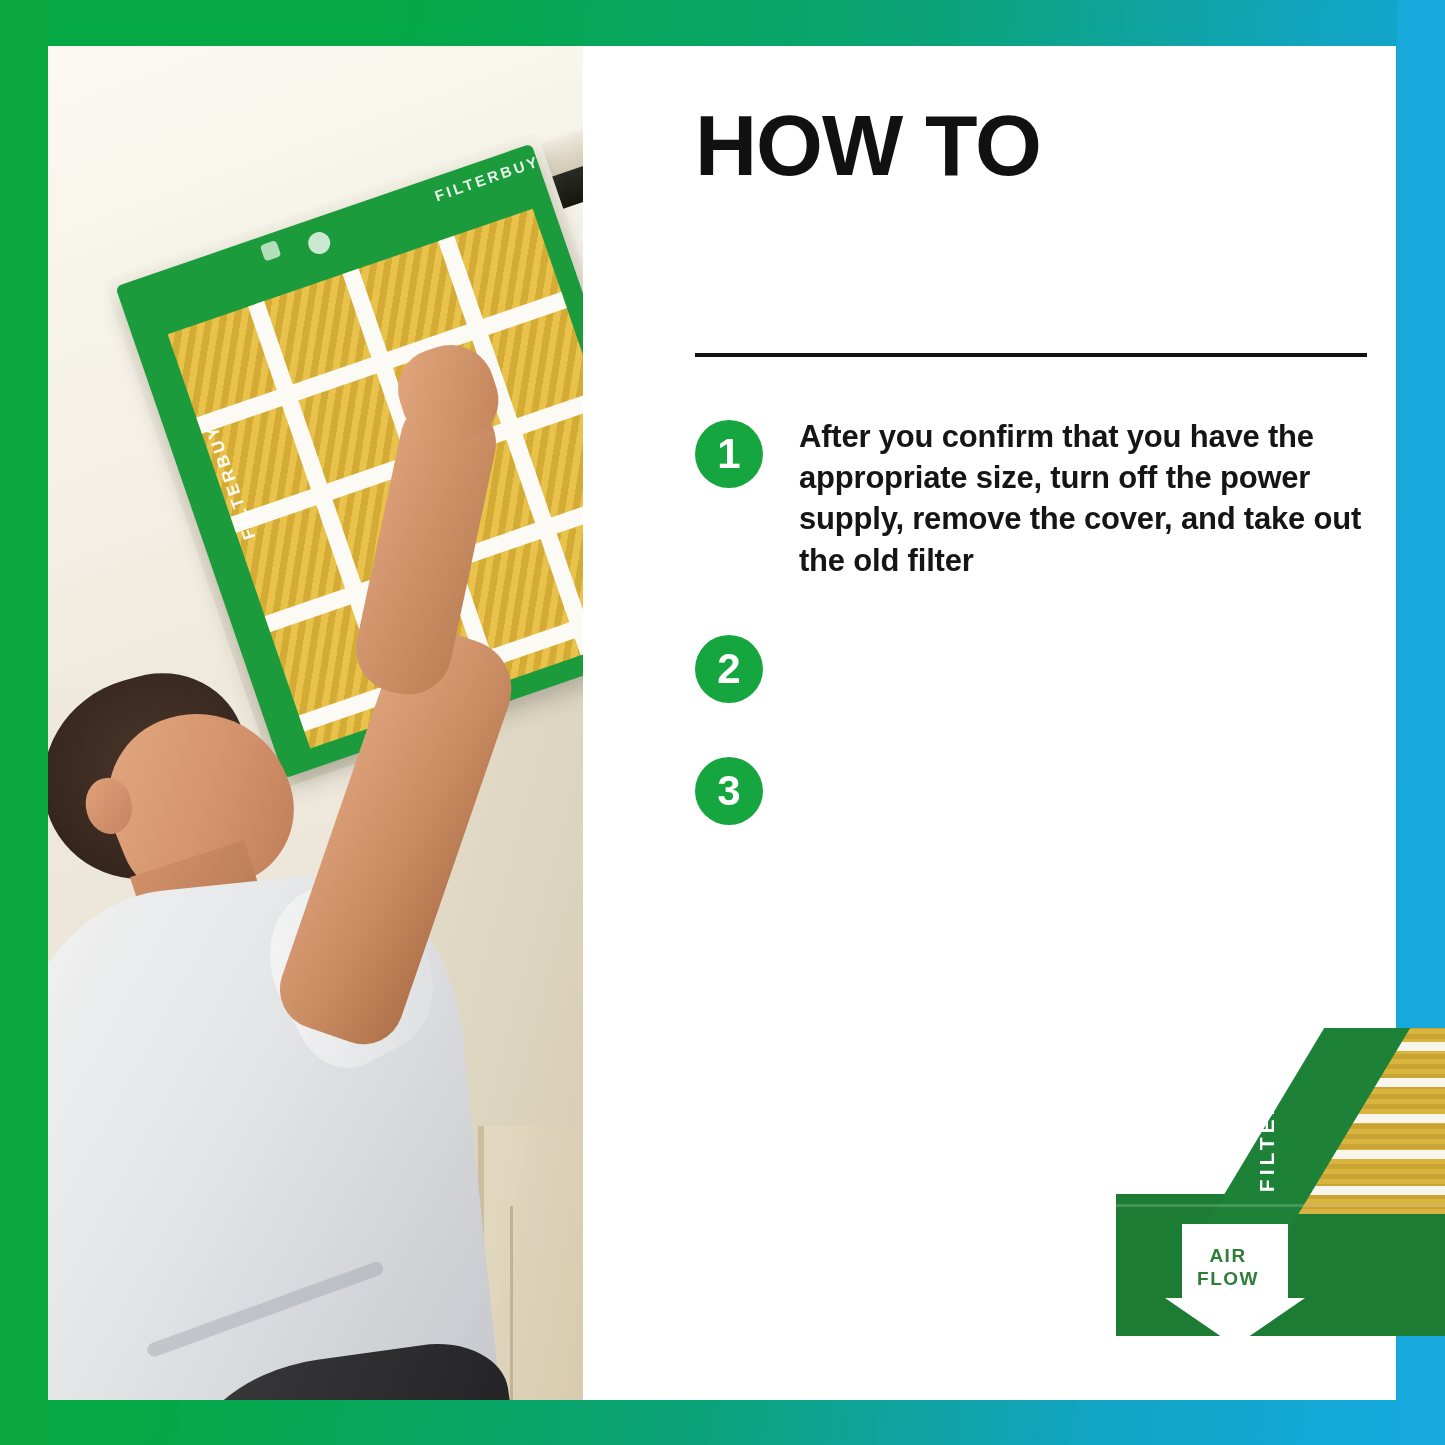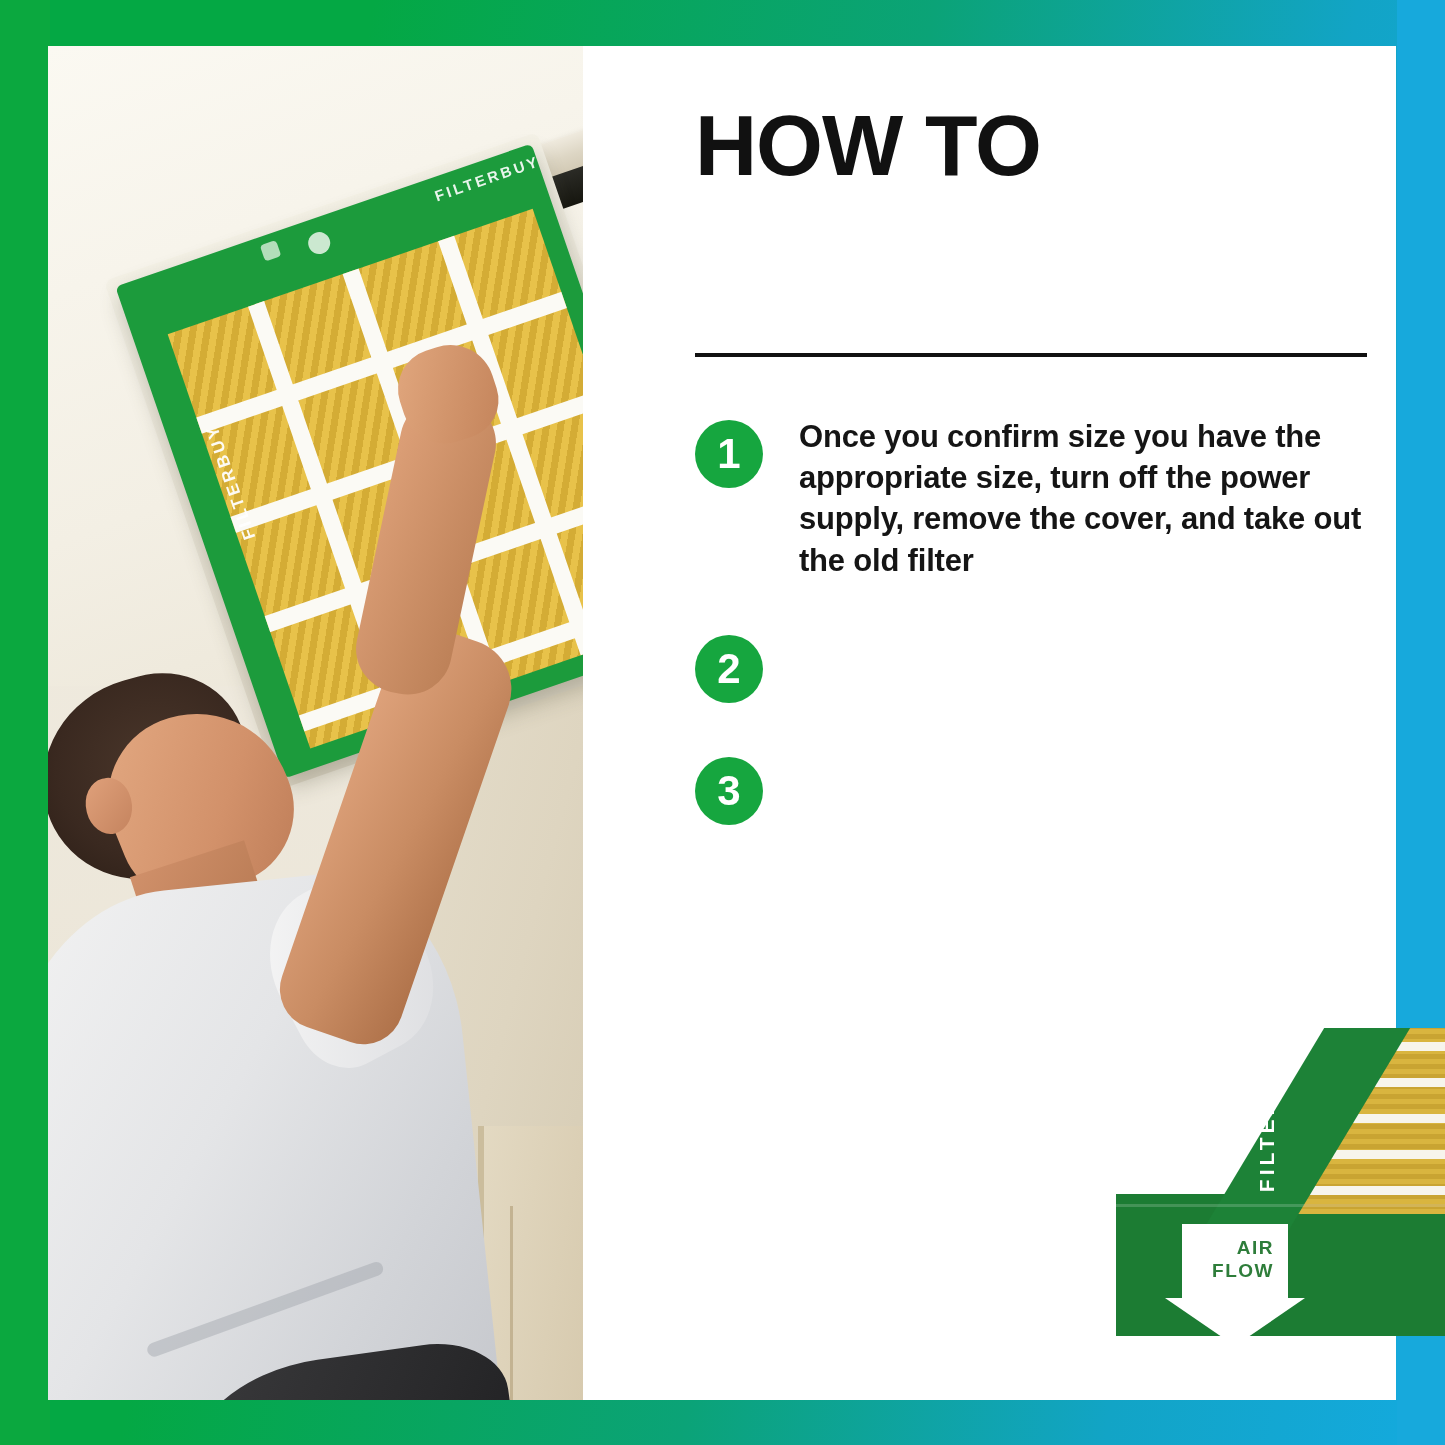--- a/index.html
+++ b/index.html
@@ -163,21 +163,21 @@
     position:absolute;left:58px;top:76px;width:210px;text-align:center;
     color:#ffffff;font-size:21px;font-weight:bold;letter-spacing:4px;
     transform:rotate(-90deg);transform-origin:center;
   }
   .p-seam{position:absolute;left:12px;top:176px;width:340px;height:3px;background:rgba(255,255,255,.18);}
   .arrow{position:absolute;left:78px;top:196px;width:106px;height:118px;}
   .arrow-box{position:absolute;left:0;top:0;width:106px;height:74px;background:#FFFFFF;}
   .arrow-tip{position:absolute;left:-17px;top:74px;width:0;height:0;
     border-left:70px solid transparent;border-right:70px solid transparent;
     border-top:48px solid #FFFFFF;}
-  .arrow-txt{position:absolute;left:0;top:12px;width:92px;text-align:right;
+  .arrow-txt{position:absolute;left:0;top:20px;width:92px;text-align:center;
     color:#2E7D3A;font-size:19px;font-weight:bold;line-height:1.22;letter-spacing:1.5px;}
   .arrow-txt b{display:block;font-weight:bold;}
 </style>
 </head>
 <body>
 
 <div class="poster">
 
   <div class="rail-left"></div>
   <div class="rail-right"></div>
@@ -239,21 +239,21 @@
       <div class="title">
         <span>HOW TO</span>
       </div>
 
       <div class="rule"></div>
 
       <div class="steps">
 
         <div class="step">
           <div class="badge">1</div>
-          <div class="step-text">Once you confirm size you have the appropriate size, turn off the power supply, remove the cover, and take out the old filter</div>
+          <div class="step-text">After you confirm that you have the appropriate size, turn off the power supply, remove the cover, and take out the old filter</div>
         </div>
 
         <div class="step">
           <div class="badge">2</div>
         </div>
 
         <div class="step">
           <div class="badge">3</div>
         </div>
 

